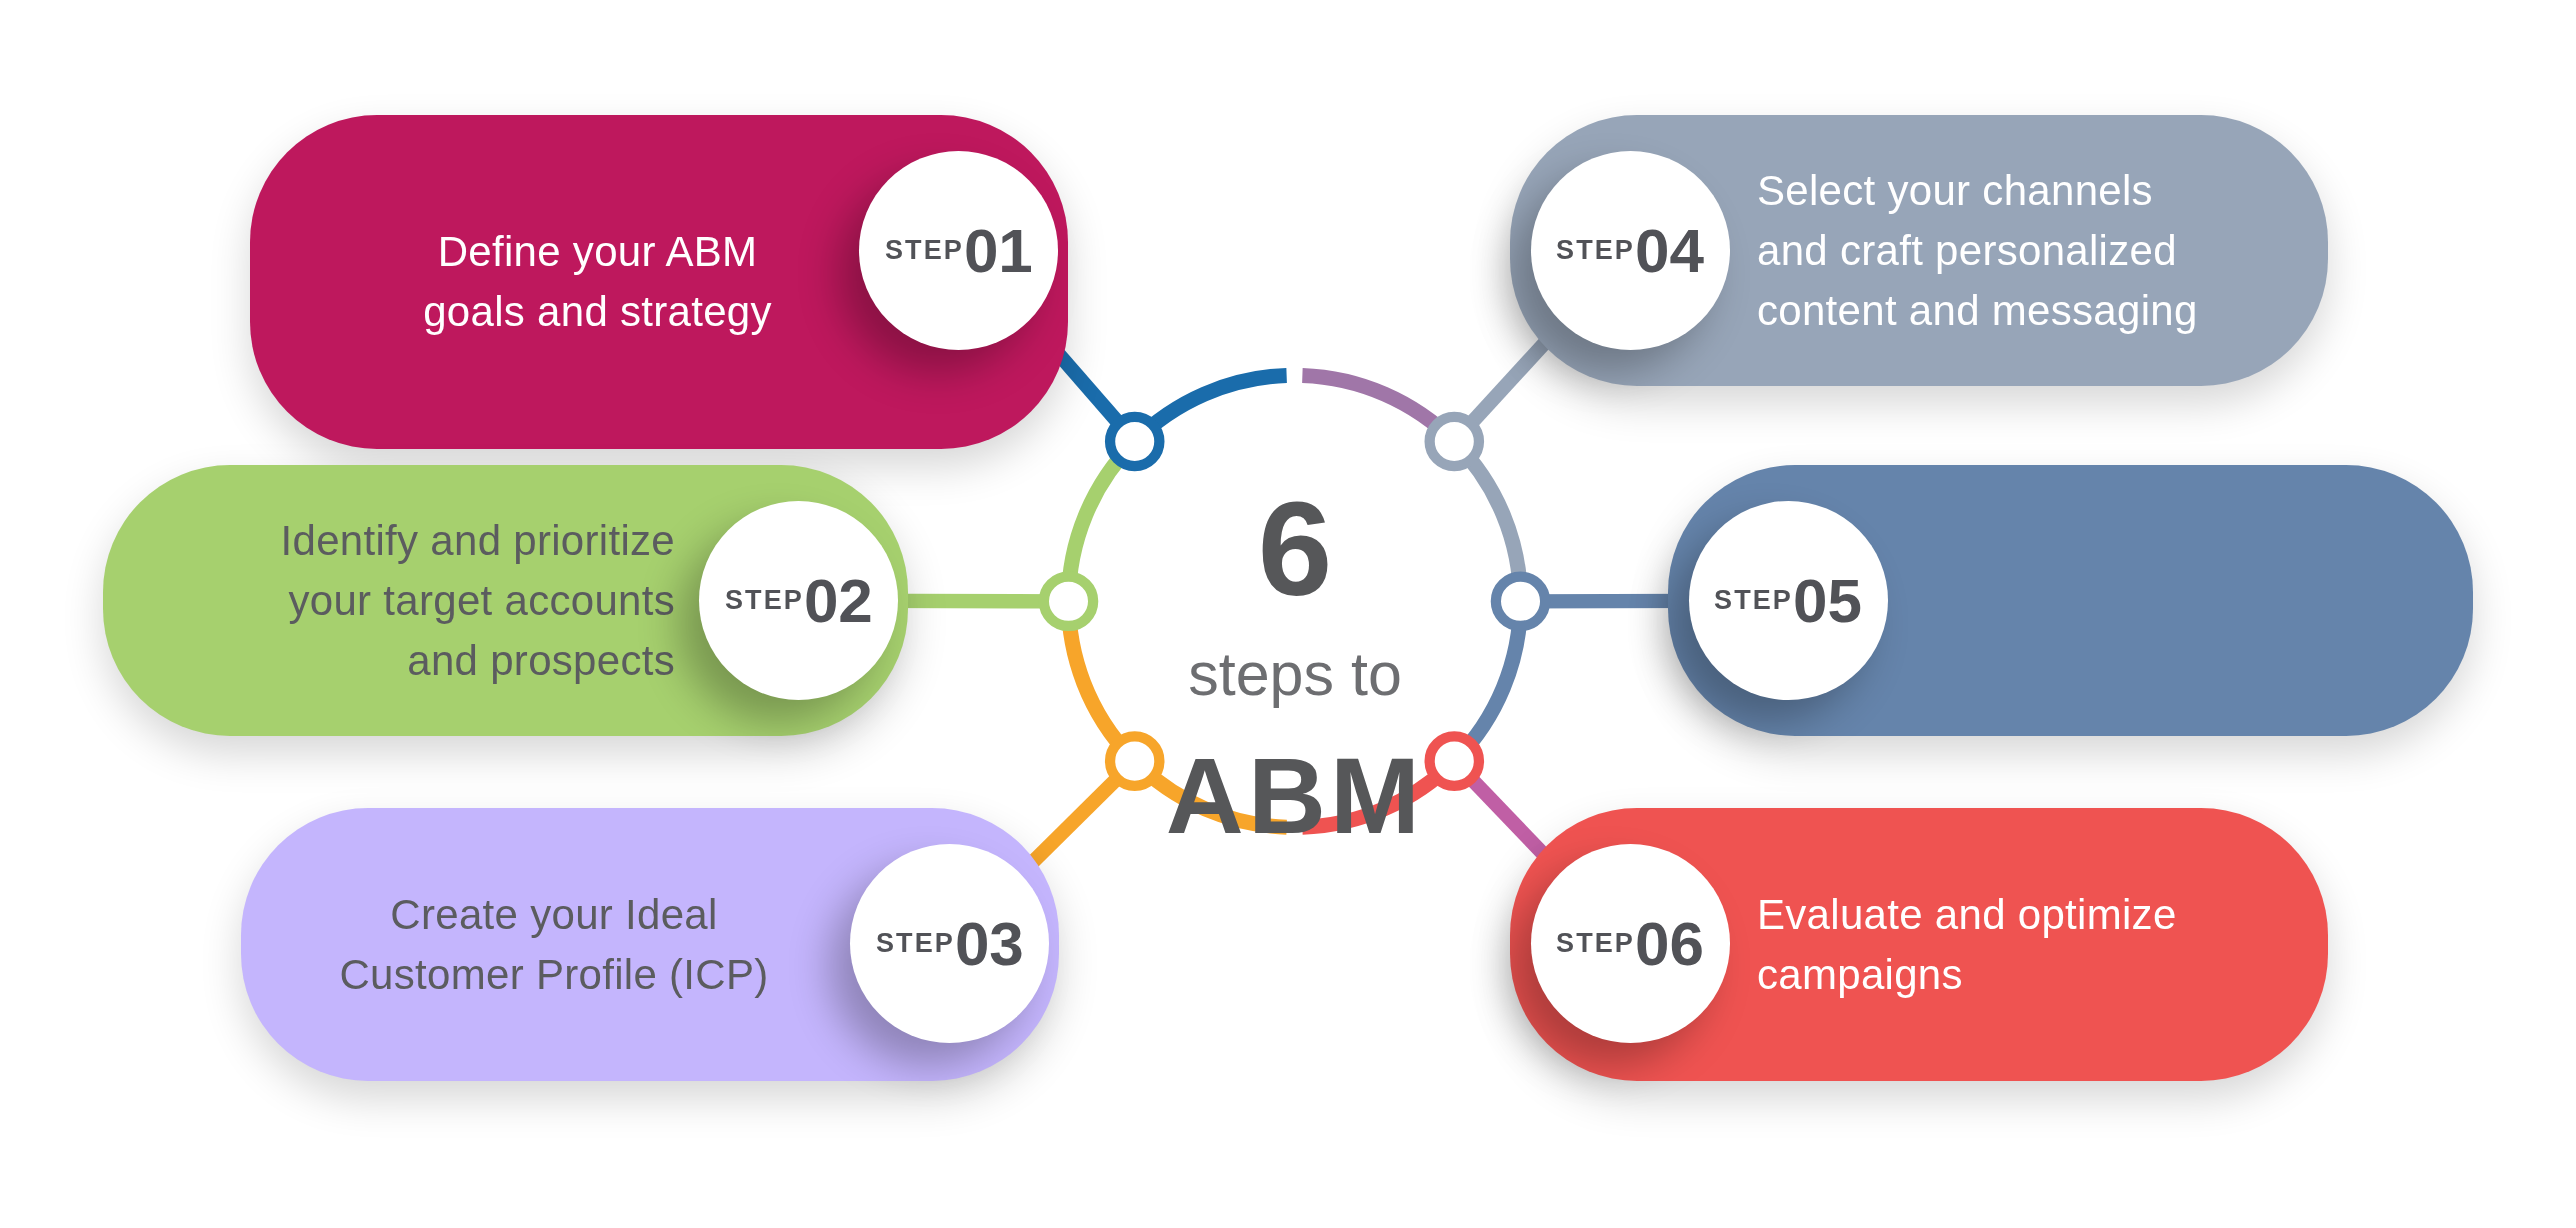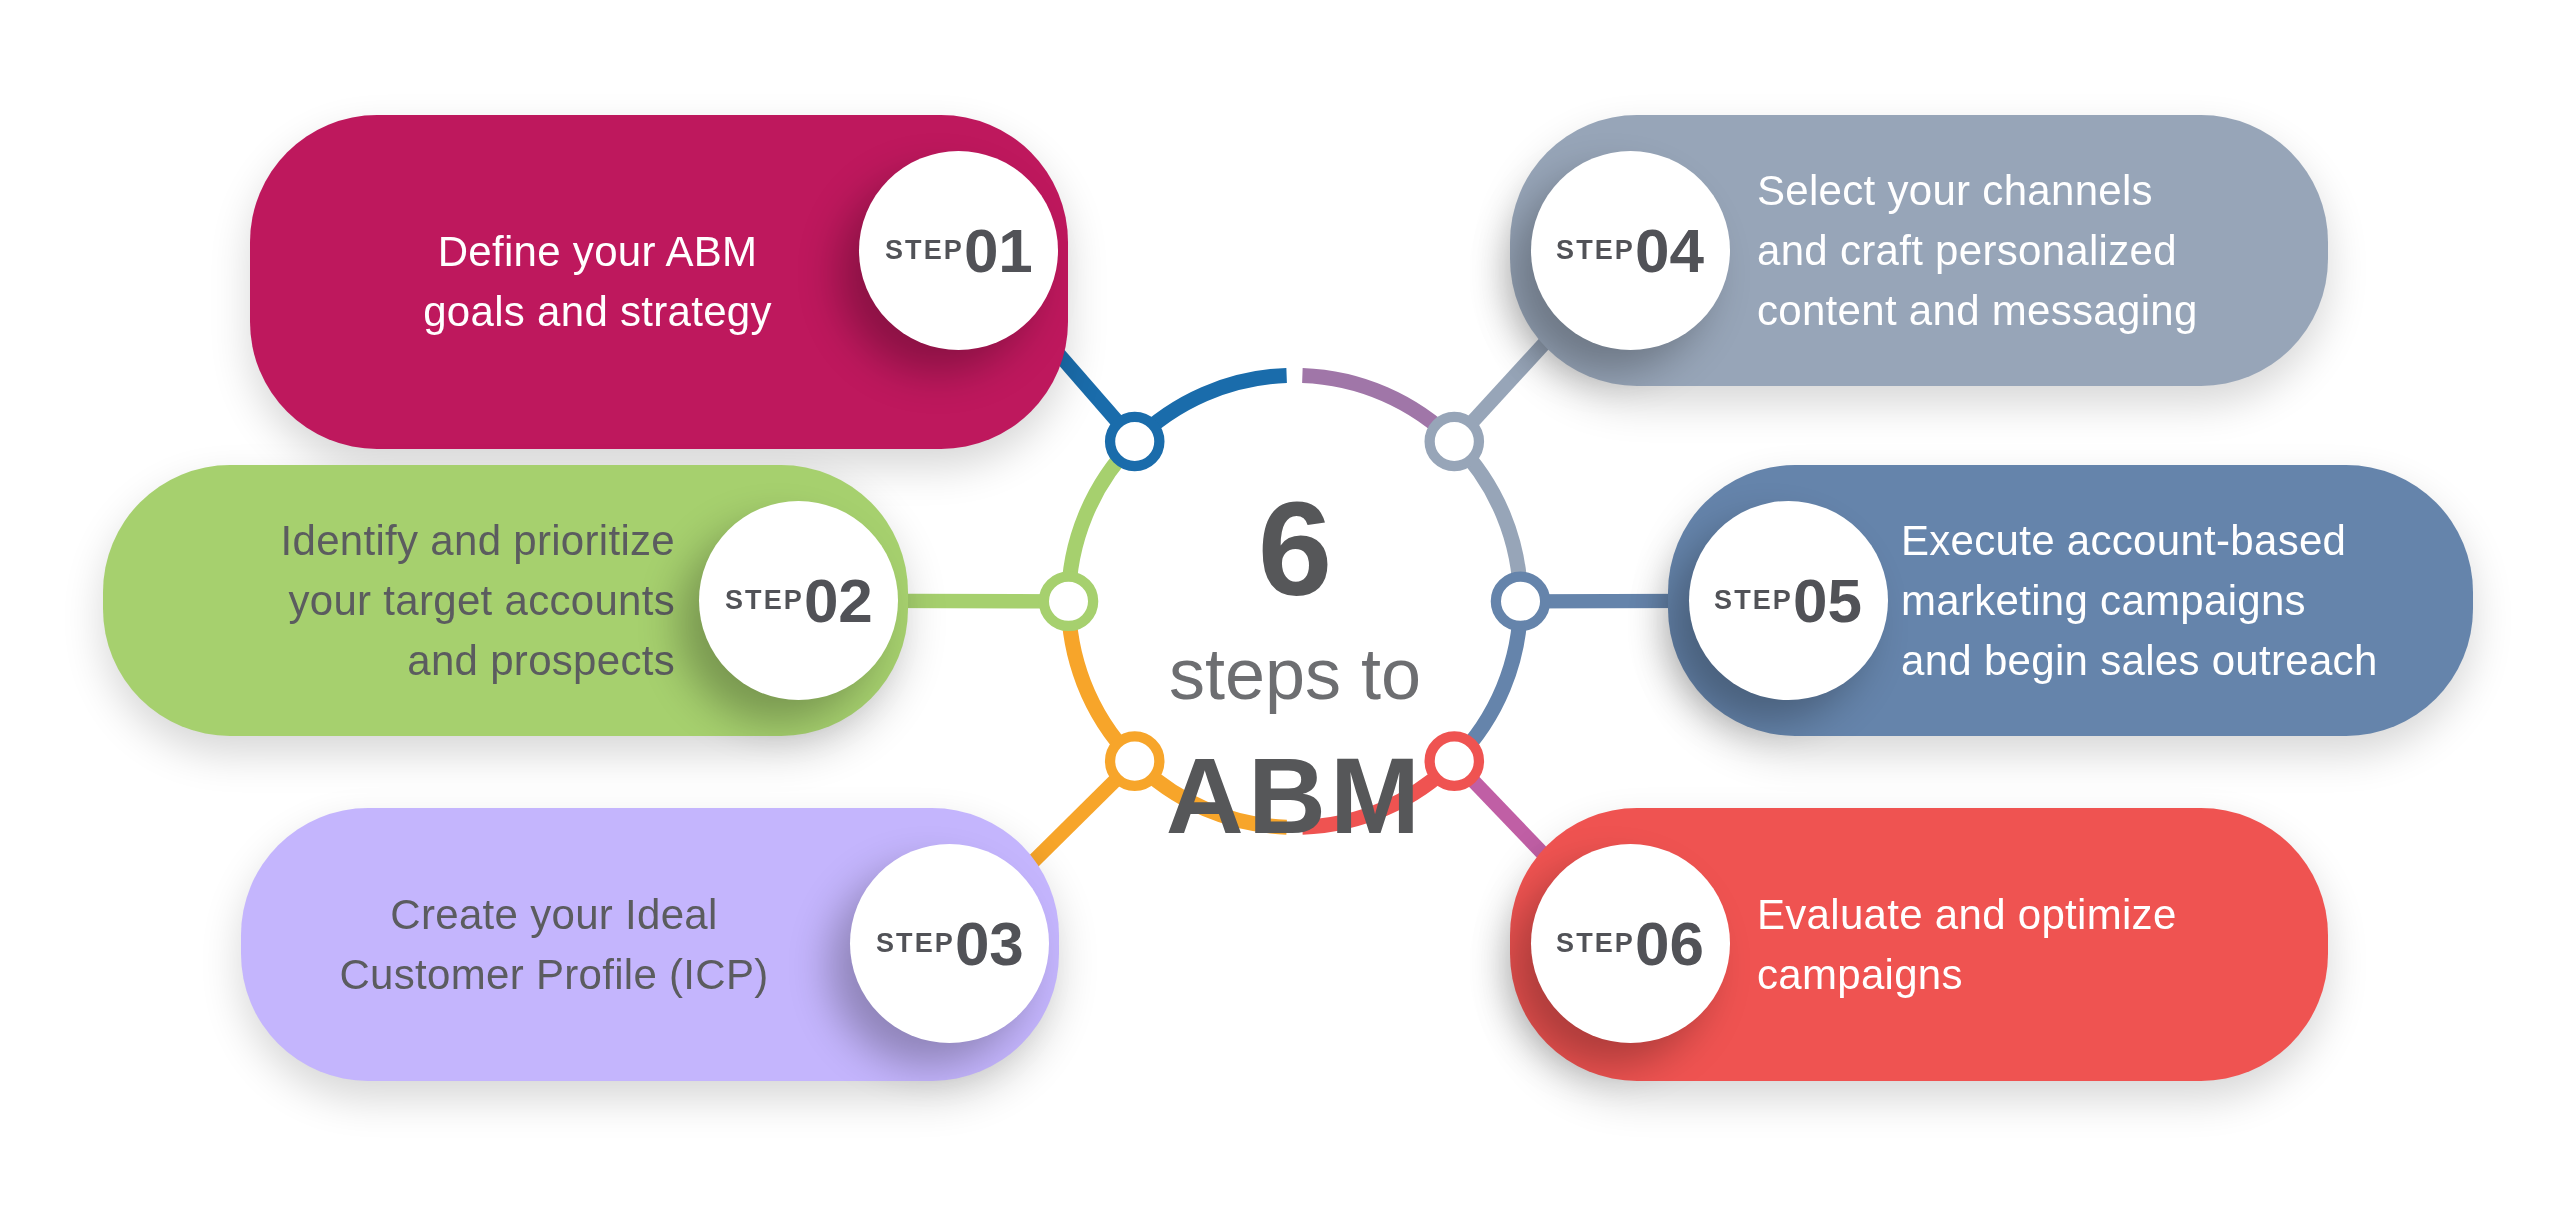--- a/index.html
+++ b/index.html
@@ -78,21 +78,21 @@
     top: 488px;
     width: 548px;
     text-align: center;
   }
   .hub-count {
     font-size: 134px;
     font-weight: 700;
     line-height: 121px;
   }
   .hub-subtitle {
-    font-size: 72px;
+    font-size: 61px;
     font-weight: 300;
     line-height: 130px;
   }
   .hub-acronym {
     font-size: 108px;
     font-weight: 700;
     line-height: 114px;
     letter-spacing: 4.1px;
   }
 </style>
@@ -164,23 +164,20 @@
     <div class="pill-text align-left" style="left:247px; right:41px;">Select your channels
 and craft personalized
 content and messaging</div>
     <div class="badge badge-left">
       <div class="badge-label" style="color: rgb(81, 82, 87);">STEP</div>
       <div class="badge-number" style="color: rgb(81, 82, 87);">04</div>
     </div>
   </div>
 
   <div class="pill" style="left: 1668px; top: 465px; width: 805px; height: 271px; background-color: rgb(101, 132, 171);">
-    <div class="pill-text align-left" style="left:233px; right:27px;">Execute account-based
-marketing campaigns
-and begin sales outreach</div>
     <div class="badge badge-left">
       <div class="badge-label" style="color: rgb(81, 82, 87);">STEP</div>
       <div class="badge-number" style="color: rgb(81, 82, 87);">05</div>
     </div>
   </div>
 
   <div class="pill" style="left: 1510px; top: 808px; width: 818px; height: 273px; background-color: rgb(239, 83, 81);">
     <div class="pill-text align-left" style="left:247px; right:41px;">Evaluate and optimize
 campaigns</div>
     <div class="badge badge-left">

